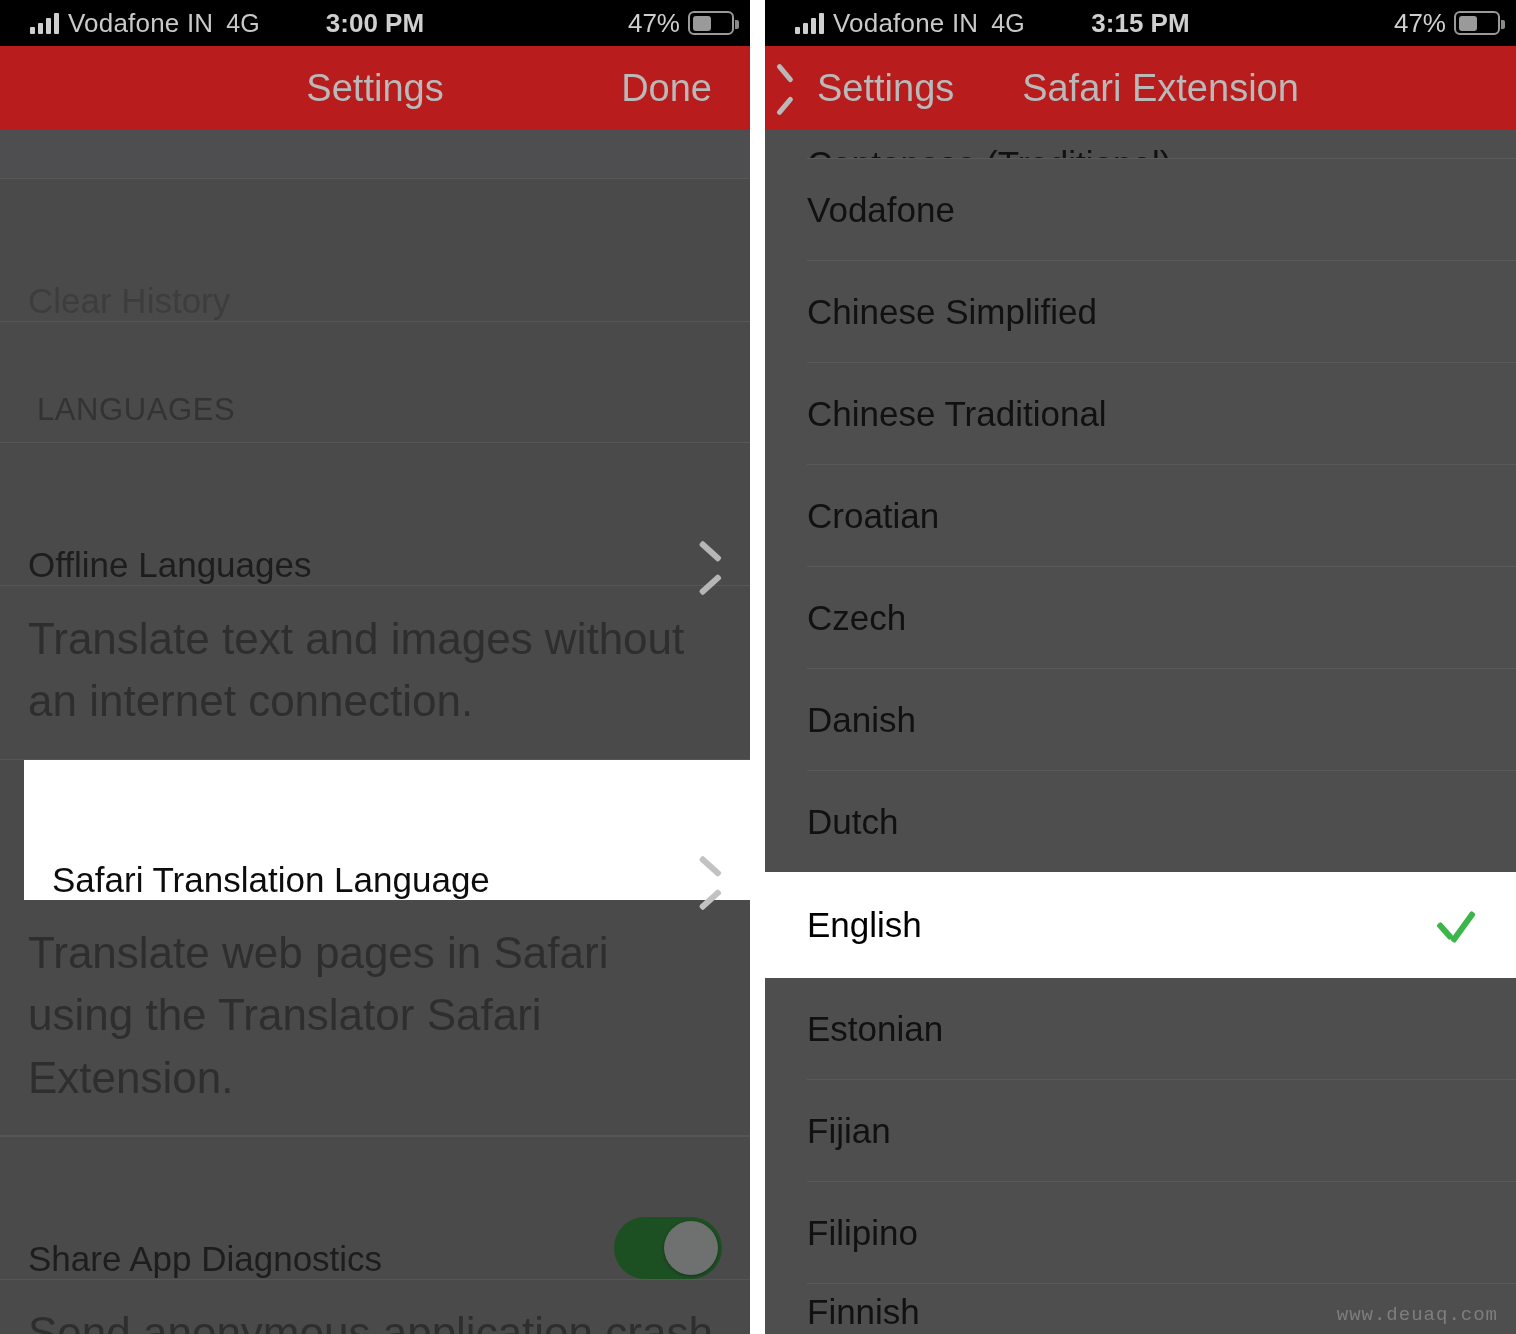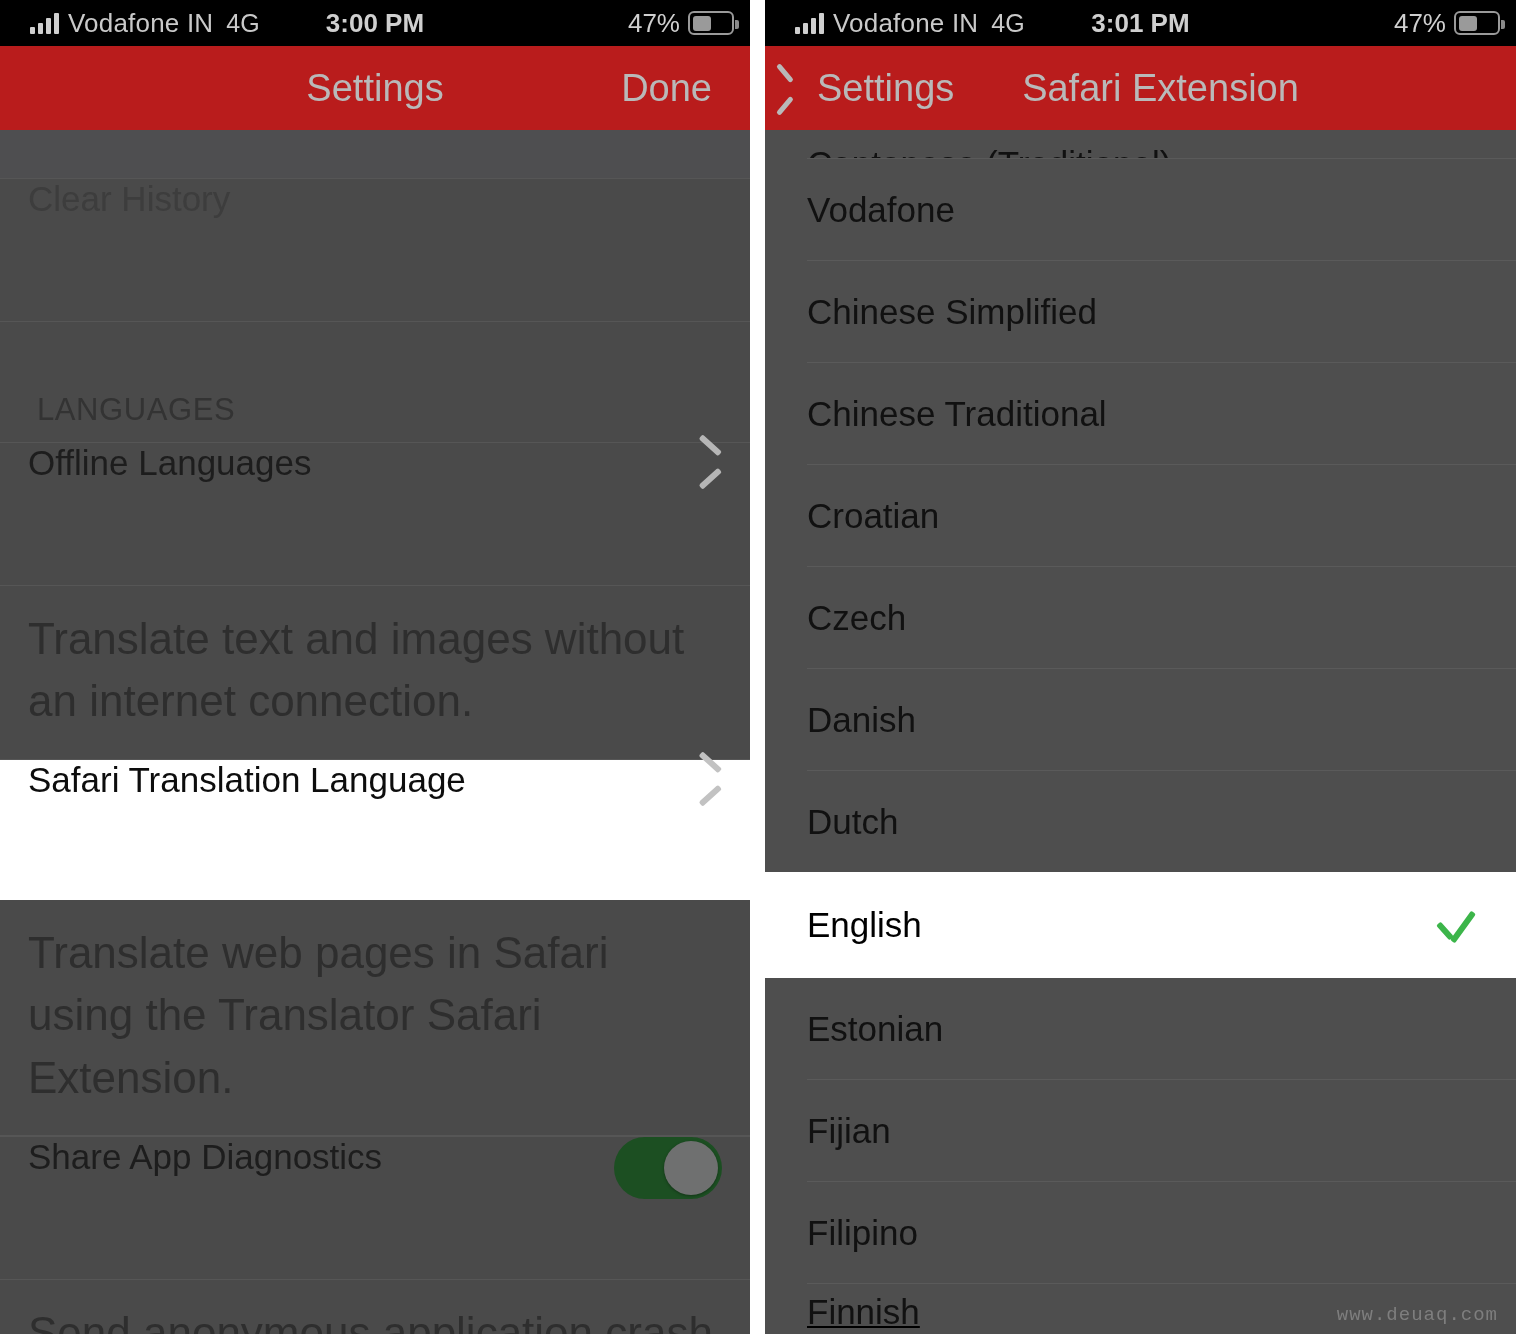--- a/index.html
+++ b/index.html
@@ -50,39 +50,39 @@
   .chev-left::after{top:24px;transform:rotate(130deg);transform-origin:left center;}
   .nav-back-label{font-size:38px;color:#b9b9b9;}
   .nav-title-right{position:absolute;left:0;right:0;text-align:center;font-size:38px;color:#b9b9b9;padding-left:40px;}
 
   
   .body-left{position:relative;height:1204px;background:#4a4a4a;}
   .dim-gap{height:48px;background:#4e4e50;}
   .sep{height:1px;background:#565656;}
 
   .row{
-    position:relative;display:flex;align-items:flex-start;
+    position:relative;display:flex;align-items:flex-end;
     padding:0 28px;background:#4a4a4a;box-sizing:border-box;
   }
   .row-label{font-size:35px;color:#1d1d1d;flex:1;}
   .row-label.dimmed{color:#3d3d3d;}
   .row-clear{height:142px;}
   .group-head{height:120px;display:flex;align-items:flex-end;padding:0 37px 14px;background:#4a4a4a;box-sizing:border-box;}
   .group-head span{font-size:31px;color:#333333;letter-spacing:.6px;}
   .row-nav{height:142px;}
   .chev-right{width:22px;height:36px;position:relative;margin-left:16px;}
   .chev-right::before,.chev-right::after{
     content:"";position:absolute;right:2px;width:26px;height:6px;background:#b6b6b6;border-radius:2px;
   }
   .chev-right::before{top:8px;transform:rotate(42deg);transform-origin:right center;}
   .chev-right::after{top:24px;transform:rotate(-42deg);transform-origin:right center;}
   .footnote{padding:22px 28px 26px;background:#4a4a4a;}
   .footnote span{display:block;font-size:44px;line-height:1.42;color:#2e2e2e;}
 
-  .row-highlight{background:#ffffff;height:140px;}
+  .row-highlight{background:#ffffff;height:140px;margin-left:24px;}
   .row-highlight .row-label{color:#0d0d0d;}
   .row-highlight .chev-right::before,.row-highlight .chev-right::after{background:#c2c2c2;}
 
   .toggle{
     width:108px;height:62px;border-radius:34px;background:#1c4f22;position:relative;flex:0 0 auto;
   }
   .toggle i{
     position:absolute;top:4px;left:50px;width:54px;height:54px;border-radius:50%;
     background:#6f7070;display:block;box-shadow:0 1px 3px rgba(0,0,0,.35);
   }
@@ -98,21 +98,21 @@
   .lrow.clipped{height:28px;align-items:flex-end;overflow:hidden;}
   .lrow.clipped .lbl{position:relative;top:26px;}
   .lrow.selected{background:#ffffff;height:106px;}
   .lrow.selected .lbl{color:#000;}
   .check{
     margin-left:auto;width:40px;height:40px;position:relative;
   }
   .check::before,.check::after{content:"";position:absolute;background:#3cb54a;border-radius:2px;}
   .check::before{width:6px;height:20px;left:8px;top:16px;transform:rotate(-42deg);}
   .check::after{width:6px;height:36px;left:26px;top:4px;transform:rotate(36deg);}
-  .lrow.lastclip{height:44px;overflow:hidden;align-items:flex-start;text-decoration:underline;}
+  .lrow.lastclip{height:44px;overflow:hidden;align-items:flex-start;}
   .lrow.lastclip .lbl{position:relative;top:8px;}
 
   .watermark{
     position:absolute;right:18px;bottom:8px;font-size:19px;color:#7e7e7e;
     letter-spacing:1px;font-family:"Liberation Mono","DejaVu Sans Mono",monospace;
   }
 </style>
 </head>
 <body>
 
@@ -204,21 +204,21 @@
       <div class="sb-left">
         <span class="sb-signal">
             <i></i>
             <i></i>
             <i></i>
             <i></i>
           </span>
         <span class="sb-carrier">Vodafone IN</span>
         <span class="sb-net">4G</span>
       </div>
-      <div class="sb-time">3:01 PM</div>
+      <div class="sb-time">3:15 PM</div>
       <div class="sb-right">
         <span class="sb-batt-pct">47%</span>
         <span class="batt">
             <i></i>
           </span>
       </div>
     </div>
 
     <div class="navbar">
       <div class="nav-back">

